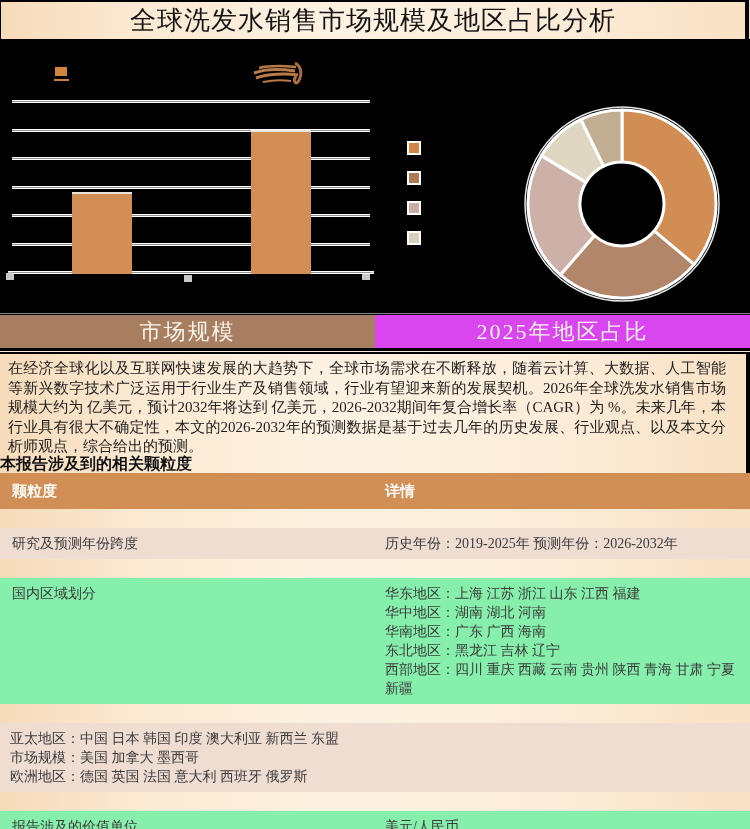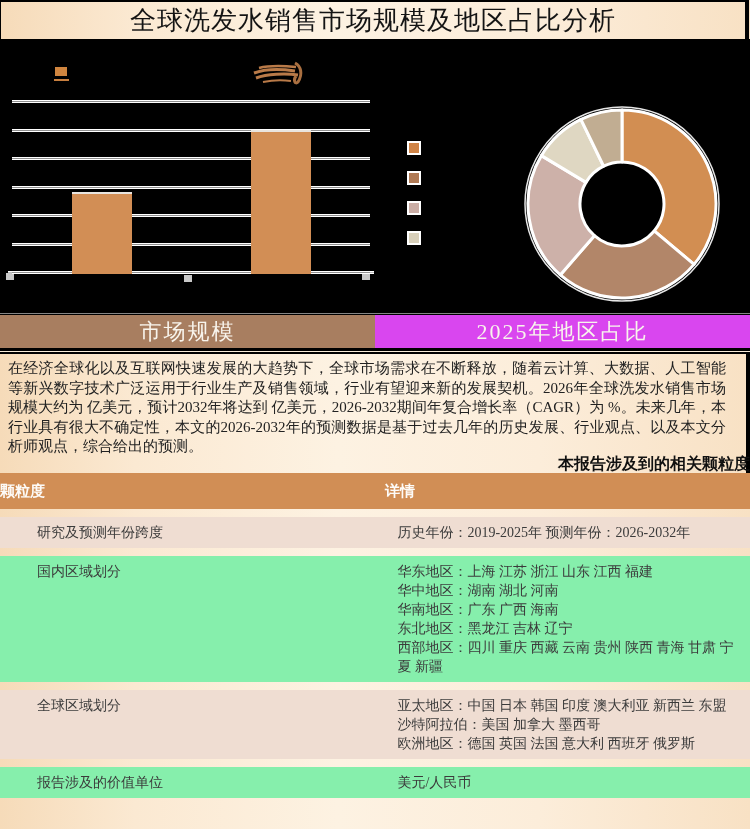--- a/index.html
+++ b/index.html
@@ -44,29 +44,29 @@
   .banner-cell{width:375px;height:33px;display:flex;align-items:center;justify-content:center;
     color:#f8f4ec;font-size:22px;letter-spacing:2px;}
   .banner-left{background:#a87e60;}
   .banner-right{background:#d946ef;}
   .separator{left:0;top:348px;width:750px;height:6px;
     background:linear-gradient(180deg,#000 0 3px,#f7ead7 3px 4px,#000 4px 6px);}
 
   
   .body-section{left:0;top:354px;width:746px;height:119px;border-right:4px solid #000;}
   .intro{margin:0;padding:5px 20px 0 8px;font-size:15px;line-height:19.5px;text-align:justify;color:#222;}
-  .table-caption{position:absolute;left:0;top:454px;width:750px;text-align:right;
+  .table-caption{position:absolute;left:0;top:454px;width:750px;text-align:left;
     font-size:16px;font-weight:bold;color:#111;}
 
   
   .table-wrap{left:0;top:473px;width:750px;}
   .thead{display:flex;height:36px;background:#d18e55;color:#fdfbf8;font-weight:bold;font-size:15px;}
-  .th1{width:375px;display:flex;align-items:center;padding-left:0;box-sizing:border-box;font-family:Liberation Serif, serif;}
+  .th1{width:375px;display:flex;align-items:center;padding-left:12px;box-sizing:border-box;font-family:Liberation Serif, serif;}
   .th2{width:375px;display:flex;align-items:center;padding-left:10px;box-sizing:border-box;}
-  .trow{display:flex;margin-top:8px;font-size:14px;line-height:19px;color:#3b3b3b;padding-left:25px;}
+  .trow{display:flex;margin-top:19px;font-size:14px;line-height:19px;color:#3b3b3b;}
   .trow.odd{background:#efddd2;}
   .trow.even{background:#86efac;}
   .tcell{padding:6px 0;}
   .c1{width:375px;padding-left:12px;box-sizing:border-box;}
   .c2{width:375px;padding-left:10px;padding-right:6px;box-sizing:border-box;}
 </style>
 </head>
 <body>
 
 <div class="abs title-block">
@@ -150,24 +150,23 @@
         <div class="tcell c1">国内区域划分</div>
         <div class="tcell c2">
           <div>华东地区：上海 江苏 浙江 山东 江西 福建</div>
           <div>华中地区：湖南 湖北 河南</div>
           <div>华南地区：广东 广西 海南</div>
           <div>东北地区：黑龙江 吉林 辽宁</div>
           <div>西部地区：四川 重庆 西藏 云南 贵州 陕西 青海 甘肃 宁夏 新疆</div>
         </div>
       </div>
       <div class="trow odd">
-        <div class="tcell c1">全球区域划分</div>
         <div class="tcell c2">
           <div>亚太地区：中国 日本 韩国 印度 澳大利亚 新西兰 东盟</div>
-          <div>沙特阿拉伯：美国 加拿大 墨西哥</div>
+          <div>市场规模：美国 加拿大 墨西哥</div>
           <div>欧洲地区：德国 英国 法国 意大利 西班牙 俄罗斯</div>
         </div>
       </div>
       <div class="trow even">
         <div class="tcell c1">报告涉及的价值单位</div>
         <div class="tcell c2">
           <div>美元/人民币</div>
         </div>
       </div>
     </div>

